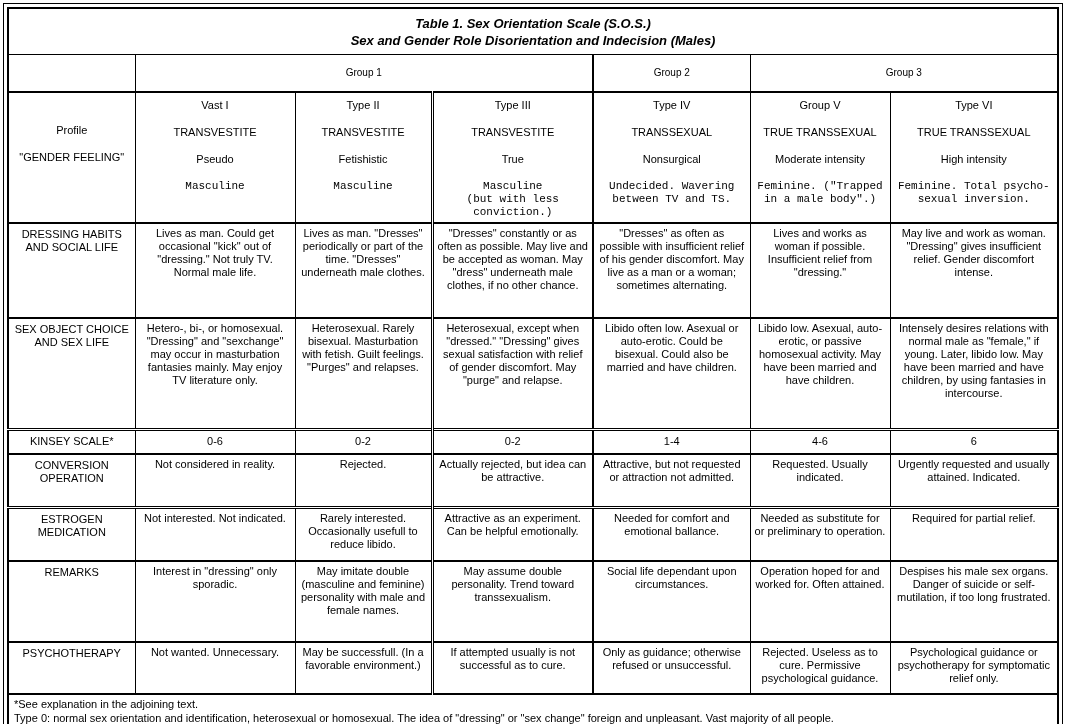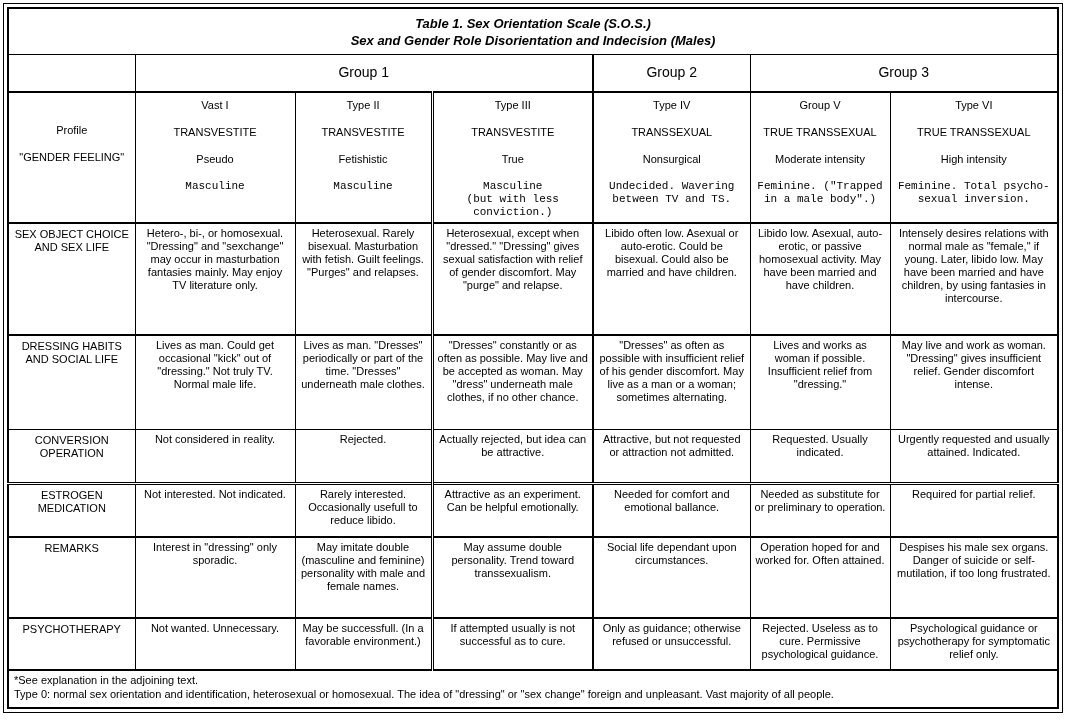--- a/index.html
+++ b/index.html
@@ -43,21 +43,21 @@
   td.title-cell {
     font-weight: bold;
     font-style: italic;
     font-size: 13px;
     line-height: 17px;
     padding: 5px 4px 4px 4px;
     vertical-align: middle;
   }
   tr.group-row td {
     vertical-align: middle;
-    font-size: 14px;
+    font-size: 10px;
     height: 30px;
   }
   tr.type-row td { padding-top: 6px; }
   .th-line { line-height: 13px; margin-bottom: 14px; }
   .th-feeling { white-space: pre-line; margin-bottom: 0; font-family: Liberation Mono, monospace; }
   td.corner-cell { vertical-align: top; }
   .corner-line1 { margin-top: 25px; line-height: 13px; }
   .corner-line2 { margin-top: 14px; line-height: 13px; }
   tr.kinsey-row td { vertical-align: middle; padding: 2px 4px; }
   td.row-header { padding-top: 4px; }
@@ -135,40 +135,49 @@
         <div class="th-line th-feeling">Feminine. ("Trapped in a male body".)</div>
       </td>
       <td>
         <div class="th-line">Type VI</div>
         <div class="th-line">TRUE TRANSSEXUAL</div>
         <div class="th-line">High intensity</div>
         <div class="th-line th-feeling">Feminine. Total psycho-sexual inversion.</div>
       </td>
     </tr>
 
+    <tr class="hr2" style="height:95px">
+      <td class="row-header">DRESSING HABITS AND SOCIAL LIFE</td>
+      <td>Lives as man. Could get occasional "kick" out of "dressing." Not truly TV. Normal male life.</td>
+      <td>Lives as man. "Dresses" periodically or part of the time. "Dresses" underneath male clothes.</td>
+      <td class="bld">"Dresses" constantly or as often as possible. May live and be accepted as woman. May "dress" underneath male clothes, if no other chance.</td>
+      <td class="bl2">"Dresses" as often as possible with insufficient relief of his gender discomfort. May live as a man or a woman; sometimes alternating.</td>
+      <td>Lives and works as woman if possible. Insufficient relief from "dressing."</td>
+      <td>May live and work as woman. "Dressing" gives insufficient relief. Gender discomfort intense.</td>
+    </tr>
+
     <tr class="hr2" style="height:112px">
       <td class="row-header">SEX OBJECT CHOICE AND SEX LIFE</td>
       <td>Hetero-, bi-, or homosexual. "Dressing" and "sexchange" may occur in masturbation fantasies mainly. May enjoy TV literature only.</td>
       <td>Heterosexual. Rarely bisexual. Masturbation with fetish. Guilt feelings. "Purges" and relapses.</td>
       <td class="bld">Heterosexual, except when "dressed." "Dressing" gives sexual satisfaction with relief of gender discomfort. May "purge" and relapse.</td>
       <td class="bl2">Libido often low. Asexual or auto-erotic. Could be bisexual. Could also be married and have children.</td>
       <td>Libido low. Asexual, auto-erotic, or passive homosexual activity. May have been married and have children.</td>
       <td>Intensely desires relations with normal male as "female," if young. Later, libido low. May have been married and have children, by using fantasies in intercourse.</td>
     </tr>
 
-    <tr class="hr2" style="height:95px">
-      <td class="row-header">DRESSING HABITS AND SOCIAL LIFE</td>
-      <td>Lives as man. Could get occasional "kick" out of "dressing." Not truly TV. Normal male life.</td>
-      <td>Lives as man. "Dresses" periodically or part of the time. "Dresses" underneath male clothes.</td>
-      <td class="bld">"Dresses" constantly or as often as possible. May live and be accepted as woman. May "dress" underneath male clothes, if no other chance.</td>
-      <td class="bl2">"Dresses" as often as possible with insufficient relief of his gender discomfort. May live as a man or a woman; sometimes alternating.</td>
-      <td>Lives and works as woman if possible. Insufficient relief from "dressing."</td>
-      <td>May live and work as woman. "Dressing" gives insufficient relief. Gender discomfort intense.</td>
-    </tr>
-
+    <tr class="hrd hb2 kinsey-row" style="height:24px">
+      <td>KINSEY SCALE*</td>
+      <td>0-6</td>
+      <td>0-2</td>
+      <td class="bld">0-2</td>
+      <td class="bl2">1-4</td>
+      <td>4-6</td>
+      <td>6</td>
+    </tr>
 
     <tr style="height:54px">
       <td class="row-header">CONVERSION OPERATION</td>
       <td>Not considered in reality.</td>
       <td>Rejected.</td>
       <td class="bld">Actually rejected, but idea can be attractive.</td>
       <td class="bl2">Attractive, but not requested or attraction not admitted.</td>
       <td>Requested. Usually indicated.</td>
       <td>Urgently requested and usually attained. Indicated.</td>
     </tr>

